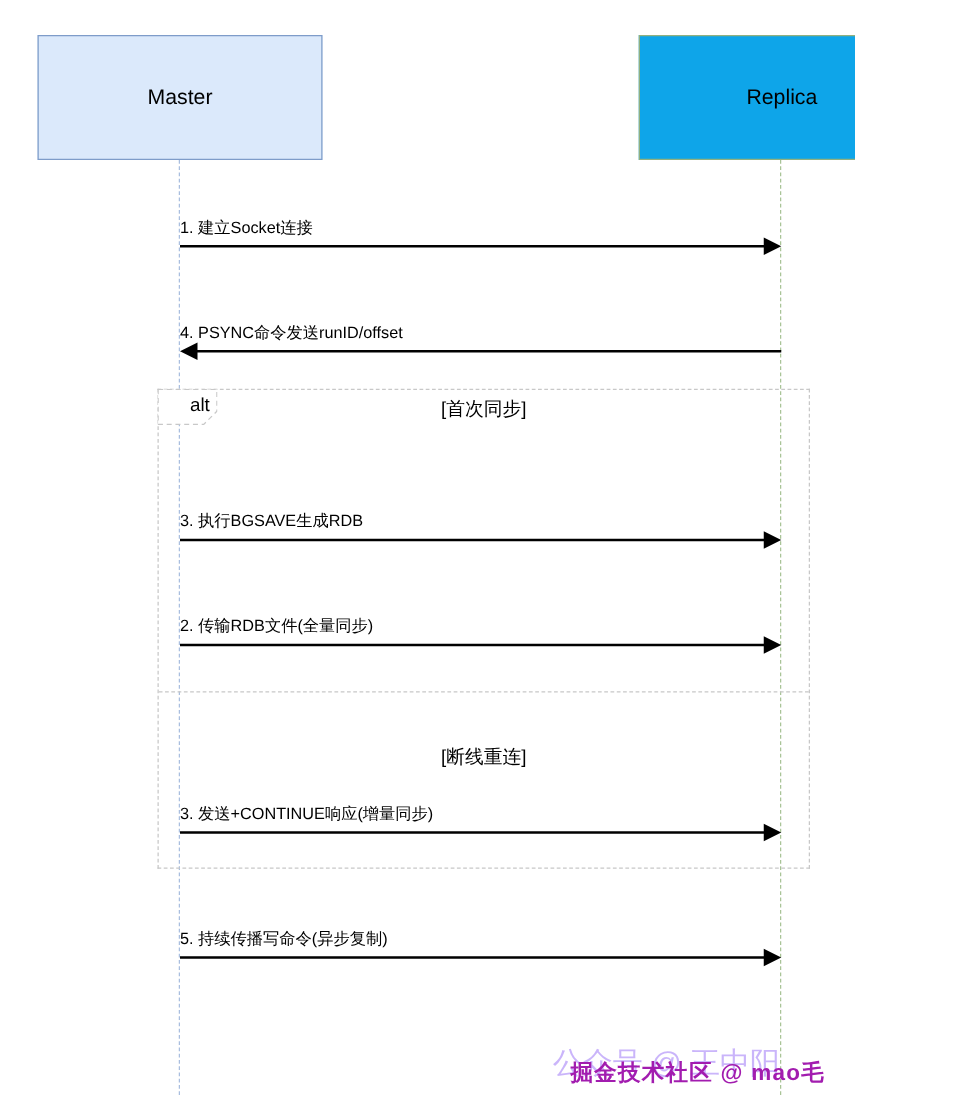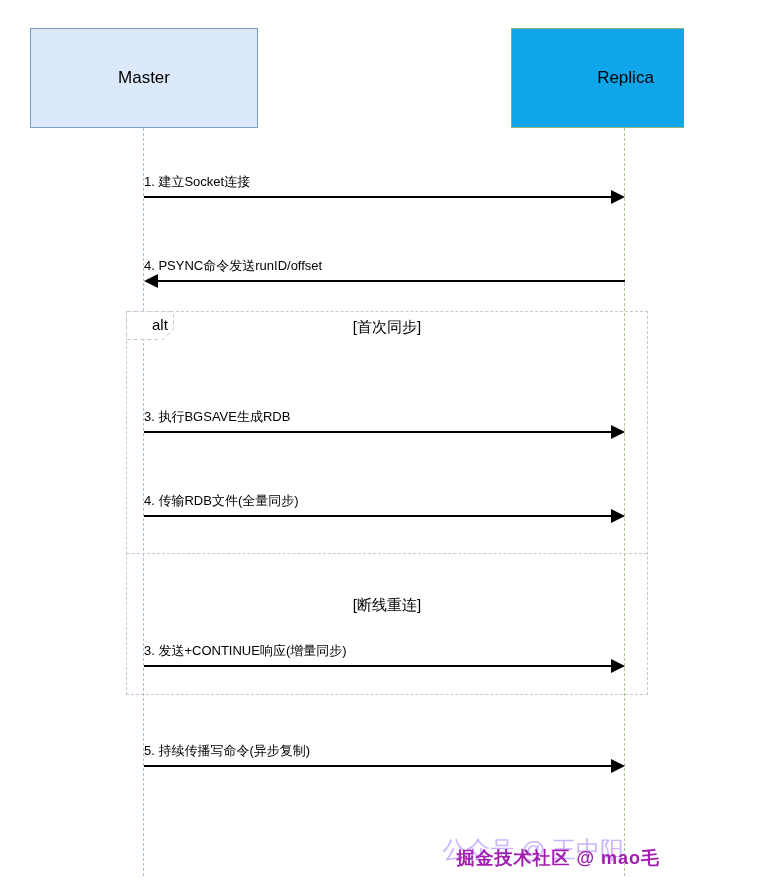--- a/index.html
+++ b/index.html
@@ -188,21 +188,21 @@
     <div class="arrow-head"></div>
   </div>
 
   <div class="msg right" style="top:432px">
     <div class="msg-label">3. 执行BGSAVE生成RDB</div>
     <div class="msg-line"></div>
     <div class="arrow-head"></div>
   </div>
 
   <div class="msg right" style="top:516px">
-    <div class="msg-label">4. 传输RDB文件(全量同步)</div>
+    <div class="msg-label">2. 传输RDB文件(全量同步)</div>
     <div class="msg-line"></div>
     <div class="arrow-head"></div>
   </div>
 
   <div class="msg right" style="top:666px">
     <div class="msg-label">3. 发送+CONTINUE响应(增量同步)</div>
     <div class="msg-line"></div>
     <div class="arrow-head"></div>
   </div>
 

